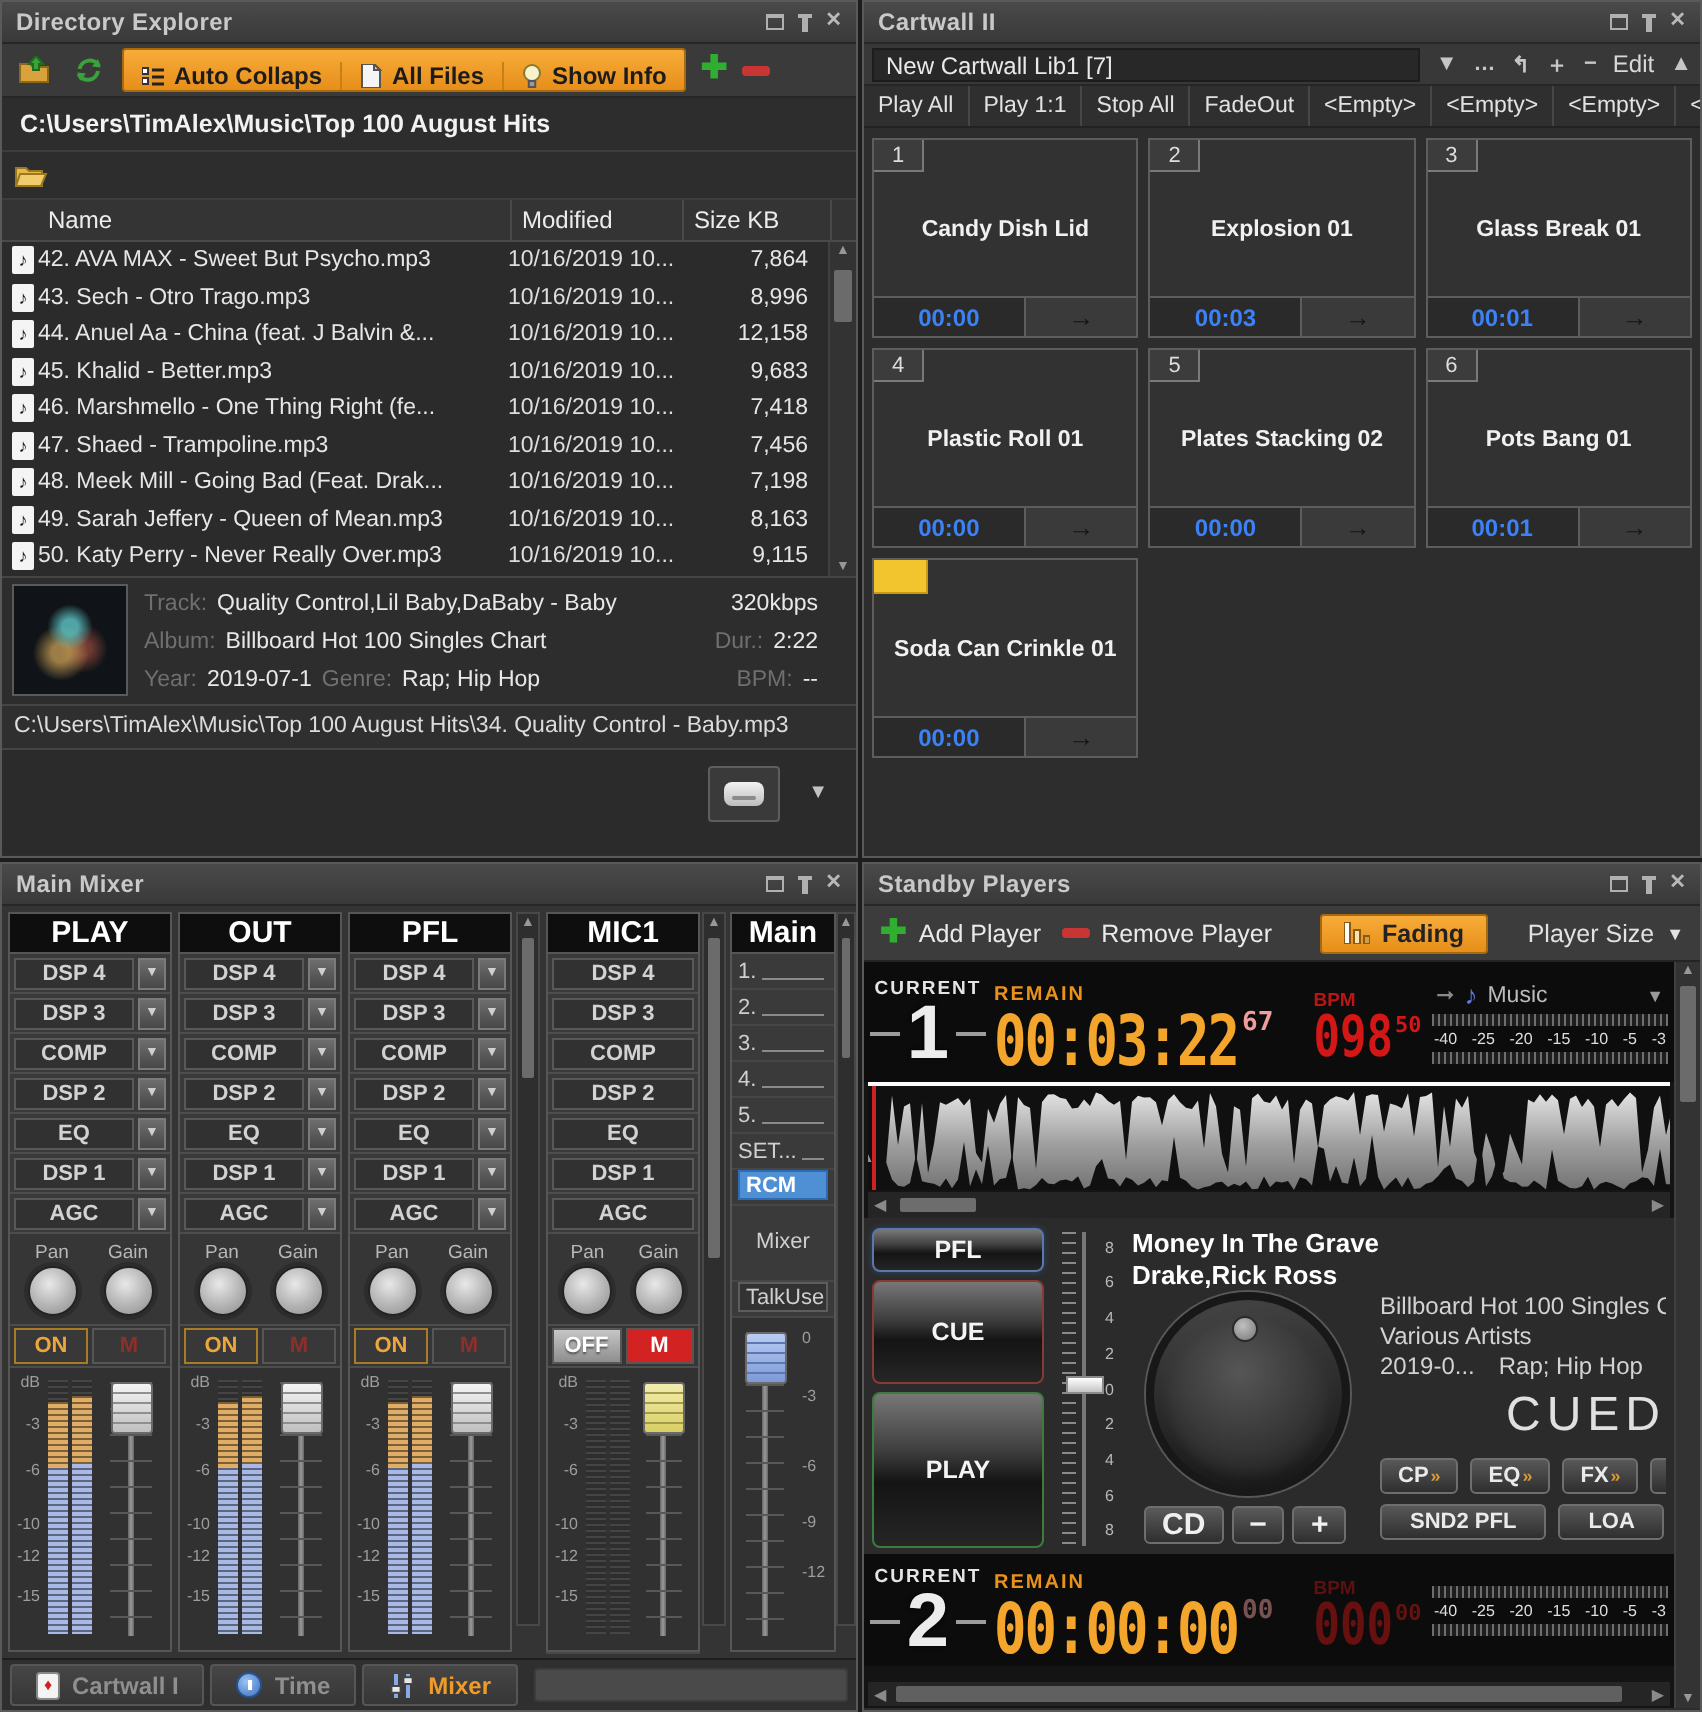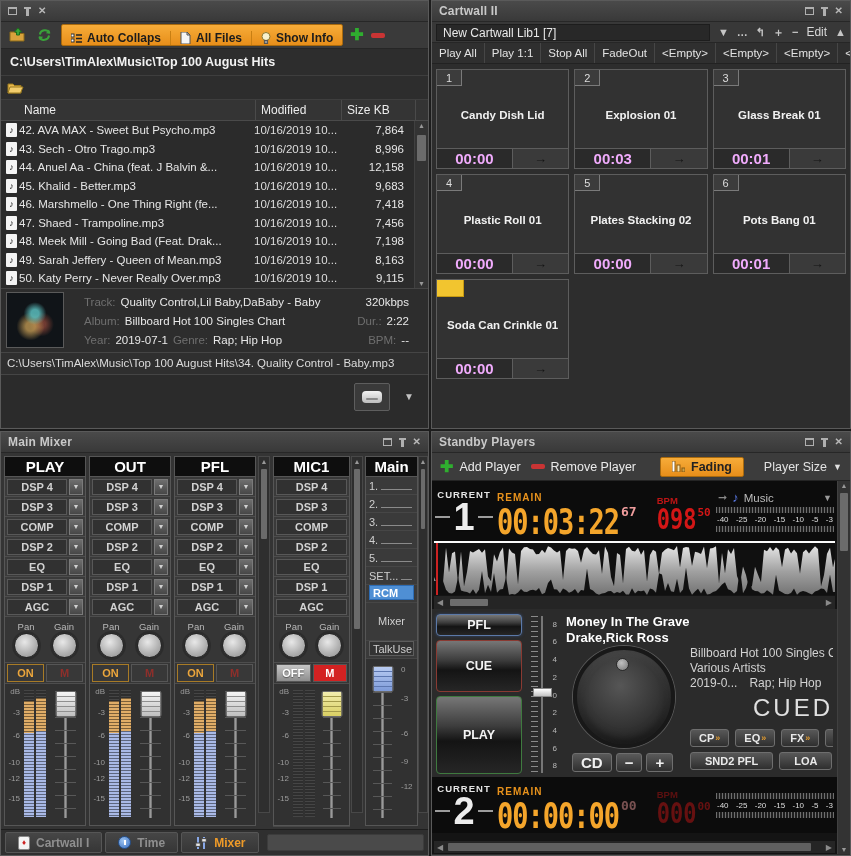--- a/index.html
+++ b/index.html
@@ -35,21 +35,21 @@
   .de-listwrap{position:relative;height:167px;background:#2b2b2b}
   .de-list{position:absolute;left:0;top:0;right:14px;bottom:0;overflow:hidden}
   .file-row{display:grid;grid-template-columns:18px 1fr 86px 74px;height:18.5px;align-items:center;color:#e6e6e6;font-size:11.5px}
   .f-ic{width:11px;height:14px;background:#f4f4f4;border-radius:1px;color:#1a1a1a;font-size:9px;display:flex;align-items:center;justify-content:center;margin-left:5px}
   .f-name{white-space:nowrap;overflow:hidden;padding-right:4px}
   .f-mod{color:#dedede;white-space:nowrap;overflow:hidden}
   .f-size{text-align:right;padding-right:10px}
   .vscroll{position:absolute;right:0;top:0;bottom:0;width:14px;background:#333;border-left:1px solid #404040}
   .vs-arrow{position:absolute;left:0;right:0;text-align:center;color:#989898;font-size:7px;line-height:9px}
   .vs-thumb{position:absolute;left:2px;right:2px;background:#6b6b6b;border-radius:1px}
-  .de-info{display:flex;gap:20px;padding:3px 5px;height:64px;border-top:1px solid #454545;background:#2d2d2d}
+  .de-info{display:flex;gap:8px;padding:3px 5px;height:64px;border-top:1px solid #454545;background:#2d2d2d}
   .art{width:58px;height:56px;flex:none;border:1px solid #5a5a5a;background:
       radial-gradient(circle at 50% 38%, rgba(90,190,190,.85) 0 9%, transparent 26%),
       radial-gradient(circle at 42% 62%, rgba(215,170,90,.7) 0 10%, transparent 30%),
       radial-gradient(circle at 62% 58%, rgba(190,90,70,.55) 0 8%, transparent 26%),
       #101418}
   .meta{flex:1;font-size:11.5px;color:#e8e8e8;display:flex;flex-direction:column;justify-content:space-around;min-width:0}
   .mrow{display:flex;gap:5px;align-items:baseline;white-space:nowrap;overflow:hidden}
   .mlab{color:#6f6f6f}
   .msp{flex:1}
   .mval-r{margin-right:14px}
@@ -66,21 +66,21 @@
   .cw-libbtns{display:flex;gap:8px;color:#c6c6c6;font-size:11px;align-items:center;font-weight:bold}
   .cw-libbtns .txt{font-weight:normal;font-size:12px;color:#d8d8d8}
   .cw-fnrow{display:flex;align-items:center;height:21px;background:#2f2f2f;border-bottom:1px solid #222;font-size:11.5px;color:#e2e2e2}
   .fn-btn{padding:0 7px;height:100%;display:flex;align-items:center;border-right:1px solid #464646;white-space:nowrap}
   .cart-grid{padding:5px 4px;display:grid;grid-template-columns:repeat(3,1fr);gap:5px;align-content:start;height:calc(100% - 64px);background:#2d2d2d}
   .cart{position:relative;height:100px;background:#323232;border:1px solid #5d5d5d;display:flex;flex-direction:column}
   .cart-num{position:absolute;left:0;top:0;width:25px;height:16px;background:#3c3c3c;border-right:1px solid #7a7a7a;border-bottom:1px solid #7a7a7a;color:#ddd;font-size:11px;display:flex;align-items:center;justify-content:center}
   .cart-num.sel{background:#f2c52f;border-color:#c79a12;width:27px;height:17px}
   .cart-name{flex:1;display:flex;align-items:center;justify-content:center;color:#f1f1f1;font-weight:bold;font-size:11.5px;text-align:center;padding:12px 3px 0;line-height:13px}
   .cart-footer{height:20px;border-top:1px solid #5d5d5d;display:flex;flex:none}
-  .cart-time{flex:1.35;display:flex;align-items:center;justify-content:center;color:#f0abfc;font-weight:bold;font-size:15px;background:#2a2a2a;border-right:1px solid #5d5d5d}
+  .cart-time{flex:1.35;display:flex;align-items:center;justify-content:center;color:#3b82f6;font-weight:bold;font-size:12px;background:#2a2a2a;border-right:1px solid #5d5d5d}
   .cart-arrow{flex:1;display:flex;align-items:center;justify-content:center;color:#141414;font-size:13px;font-weight:bold;background:#3a3a3a}
 
   
   .mm-body{position:relative;height:calc(100% - 47px);background:#343434;overflow:hidden}
   .strip{position:absolute;top:3px;bottom:3px;background:#3a3a3a;border:1px solid #565656;display:flex;flex-direction:column;overflow:hidden}
   .strip-head{height:20px;flex:none;background:#0e0e0e;border-bottom:1px solid #565656;color:#fff;font-weight:bold;font-size:15px;display:flex;align-items:center;justify-content:center;white-space:nowrap;overflow:hidden}
   .dsp-row{height:20px;flex:none;display:flex;align-items:center;background:#3a3a3a;border-bottom:1px solid #4d4d4d;padding:1px 2px;gap:2px}
   .dsp-lbl{flex:1;text-align:center;background:#313131;border:1px solid #585858;color:#d2d2d2;font-size:11px;font-weight:bold;height:16px;line-height:14px;white-space:nowrap;overflow:hidden}
   .dsp-arrow{width:14px;height:16px;flex:none;background:linear-gradient(#6e6e6e,#474747);border:1px solid #7a7a7a;color:#d0d0d0;font-size:7px;display:flex;align-items:center;justify-content:center}
   .knob-zone{height:46px;flex:none;display:flex;justify-content:space-around;align-items:center;padding:2px;border-bottom:1px solid #4d4d4d;background:#363636}
@@ -192,20 +192,21 @@
   .sp-hscroll{position:absolute;left:2px;right:15px;bottom:1px;height:12px;background:#252525;display:flex;align-items:center;justify-content:space-between;padding:0 3px;color:#8a8a8a;font-size:8px}
   .sp-hscroll .hthumb{position:absolute;left:14px;right:24px;height:8px;background:#606060;border-radius:1px}
 </style>
 </head>
 <body>
 
 <div id="app">
 
   <section class="panel de">
     <header class="titlebar">
+      <span class="tb-title">Directory Explorer</span>
       <span class="tb-ics">
         <span class="ic-max"></span>
         <span class="ic-pin"></span>
         <span class="ic-close">✕</span>
       </span>
     </header>
     <div class="de-toolbar">
       <span class="tool-ic">
         <svg width="17" height="14" viewBox="0 0 17 14">
             <path d="M1 4 h5 l1.5 1.5 H15 V13 H1 Z" fill="#d9a23c" stroke="#8a6a1a"></path>

